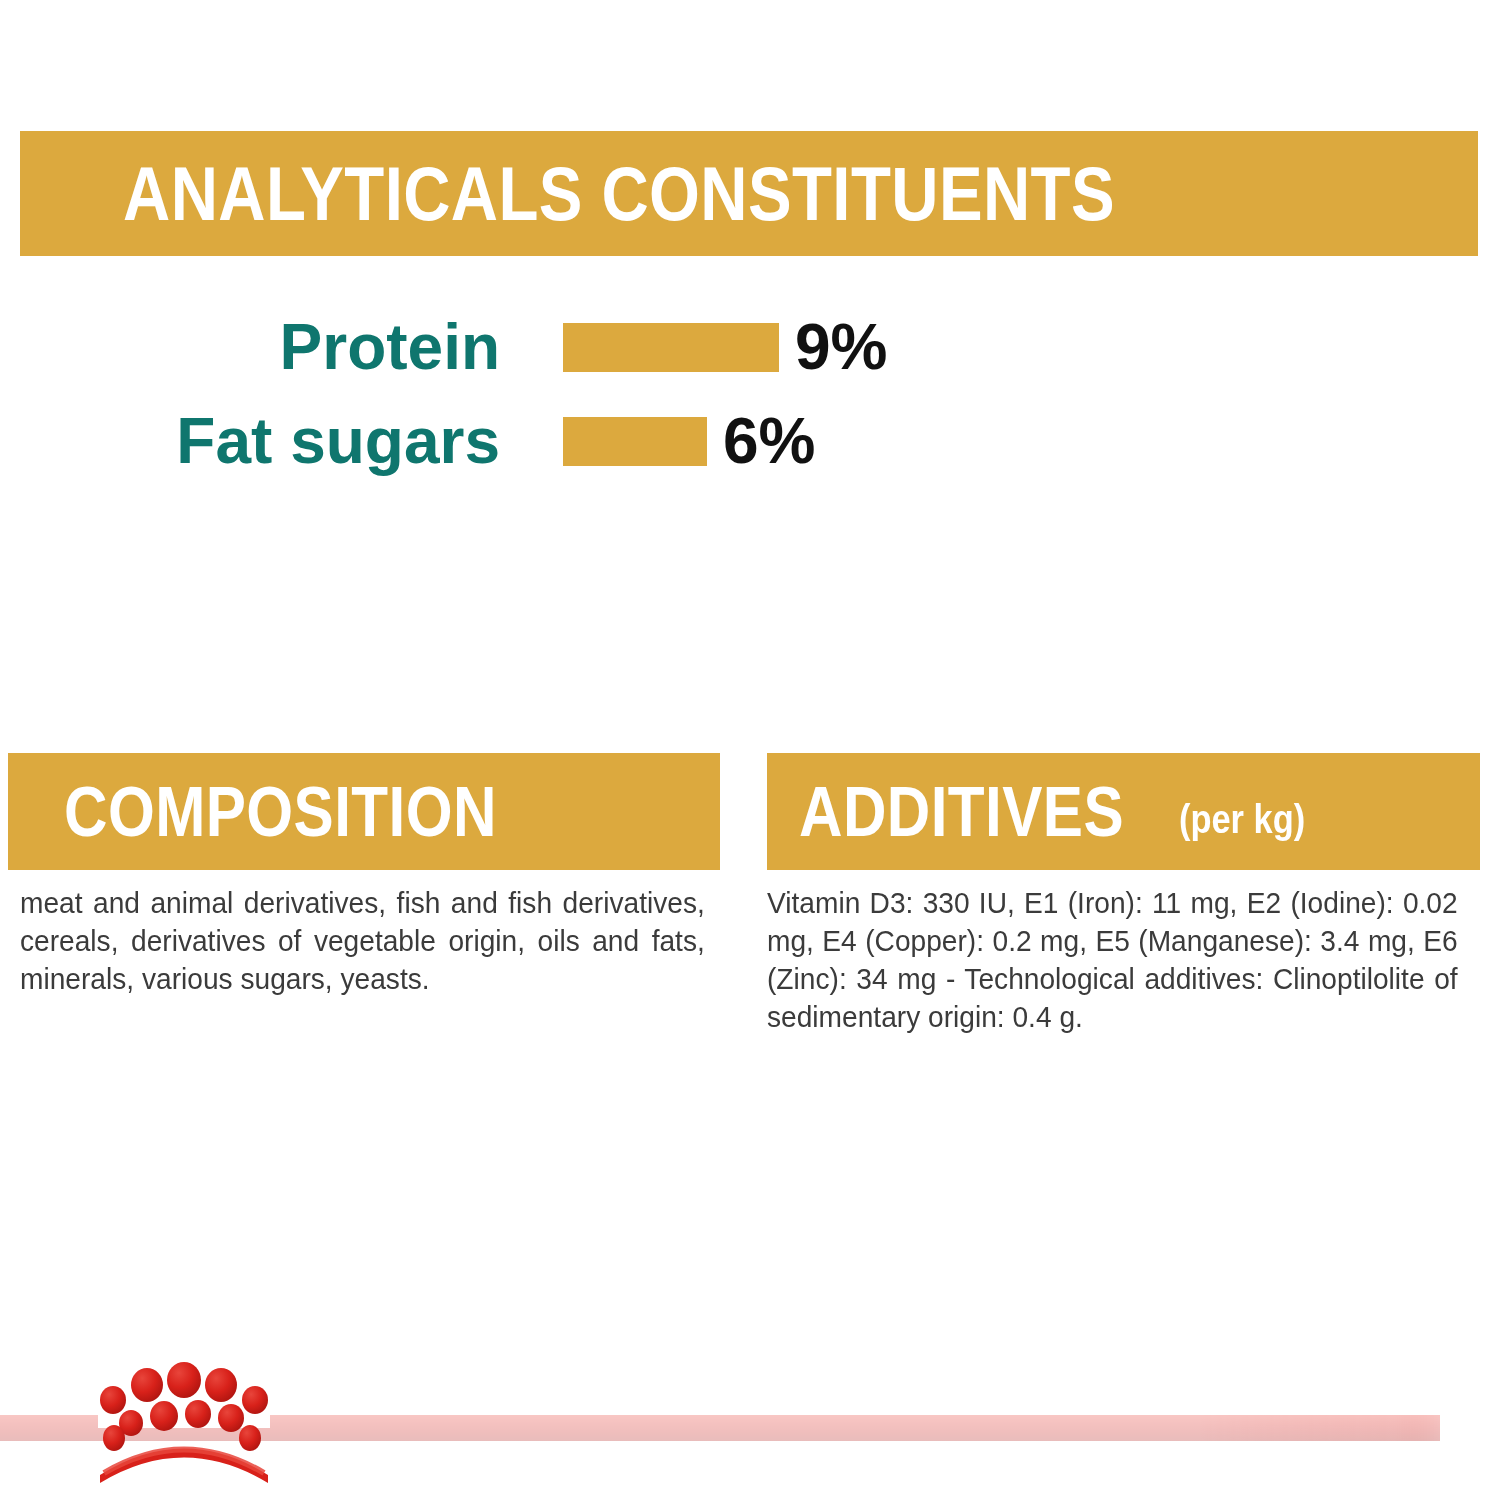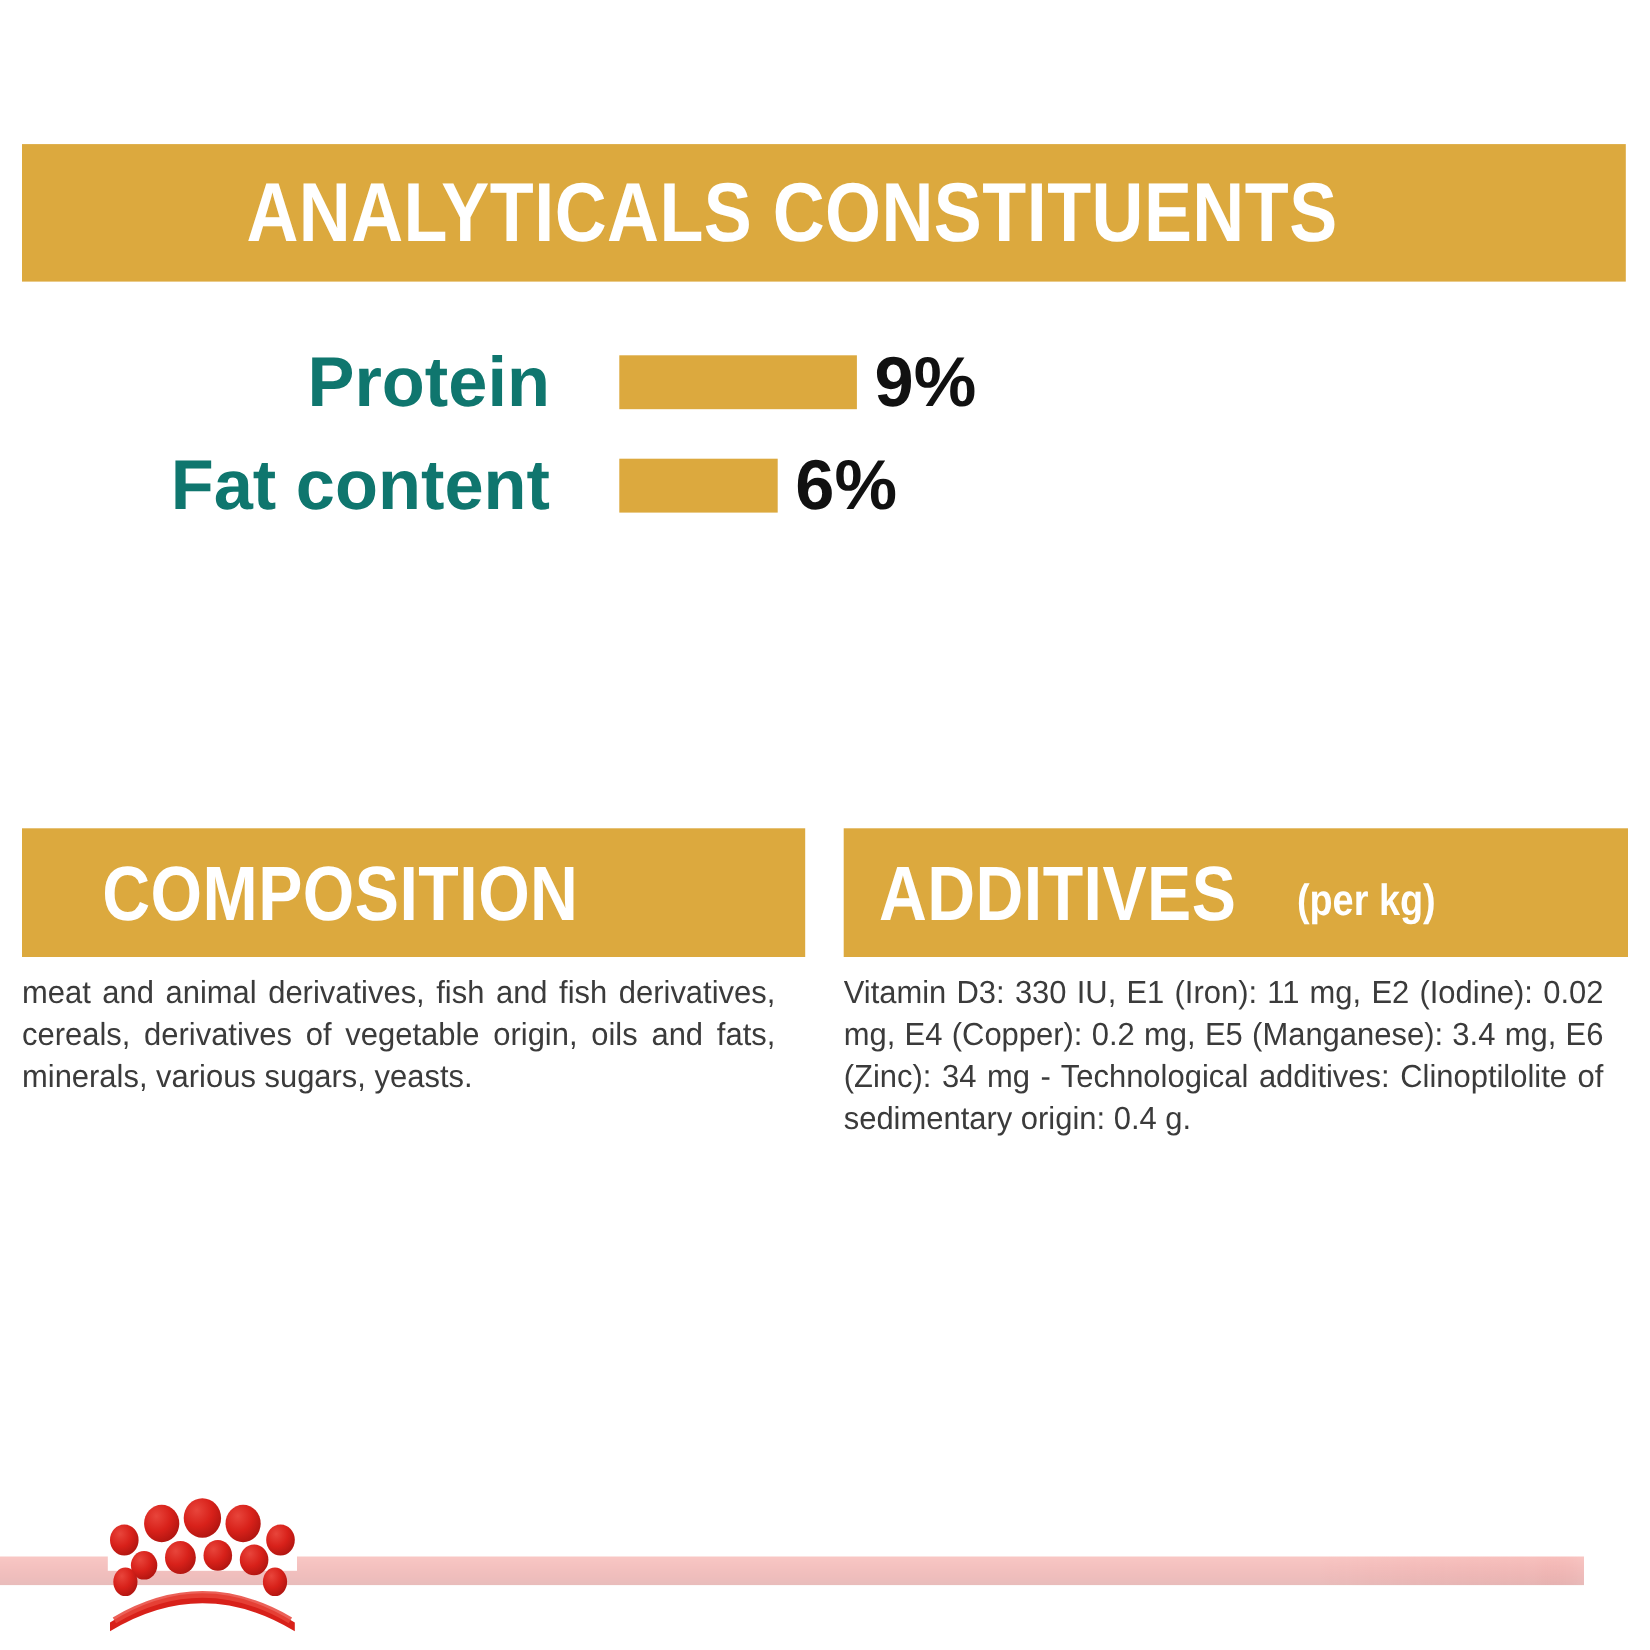--- a/index.html
+++ b/index.html
@@ -40,33 +40,33 @@
     white-space: nowrap;
     transform: scaleX(0.86);
     transform-origin: left center;
   }
 
   #banner-analyticals {
     left: 20px;
     top: 131px;
     width: 1458px;
     height: 125px;
-    justify-content: center;
+    justify-content: flex-start;
     padding-left: 103px;
   }
   #banner-analyticals .banner-title {
     font-size: 76px;
   }
 
   #banner-composition {
-    left: 20px;
+    left: 8px;
     top: 753px;
     width: 712px;
     height: 117px;
-    padding-left: 73px;
+    padding-left: 56px;
   }
   #banner-composition .banner-title {
     font-size: 70px;
   }
 
   #banner-additives {
     left: 767px;
     top: 753px;
     width: 713px;
     height: 117px;
@@ -177,21 +177,21 @@
 
     <div class="chart-row">
       <span class="chart-label">Protein</span>
       <span class="chart-bar-wrap">
         <span class="chart-bar" id="bar-0" style="width: 216px; background: rgb(220, 169, 62);"></span>
         <span class="chart-value">9%</span>
       </span>
     </div>
 
     <div class="chart-row">
-      <span class="chart-label">Fat content</span>
+      <span class="chart-label">Fat sugars</span>
       <span class="chart-bar-wrap">
         <span class="chart-bar" id="bar-1" style="width: 144px; background: rgb(220, 169, 62);"></span>
         <span class="chart-value">6%</span>
       </span>
     </div>
 
 
   </div>
 
   <div class="banner" id="banner-composition">

